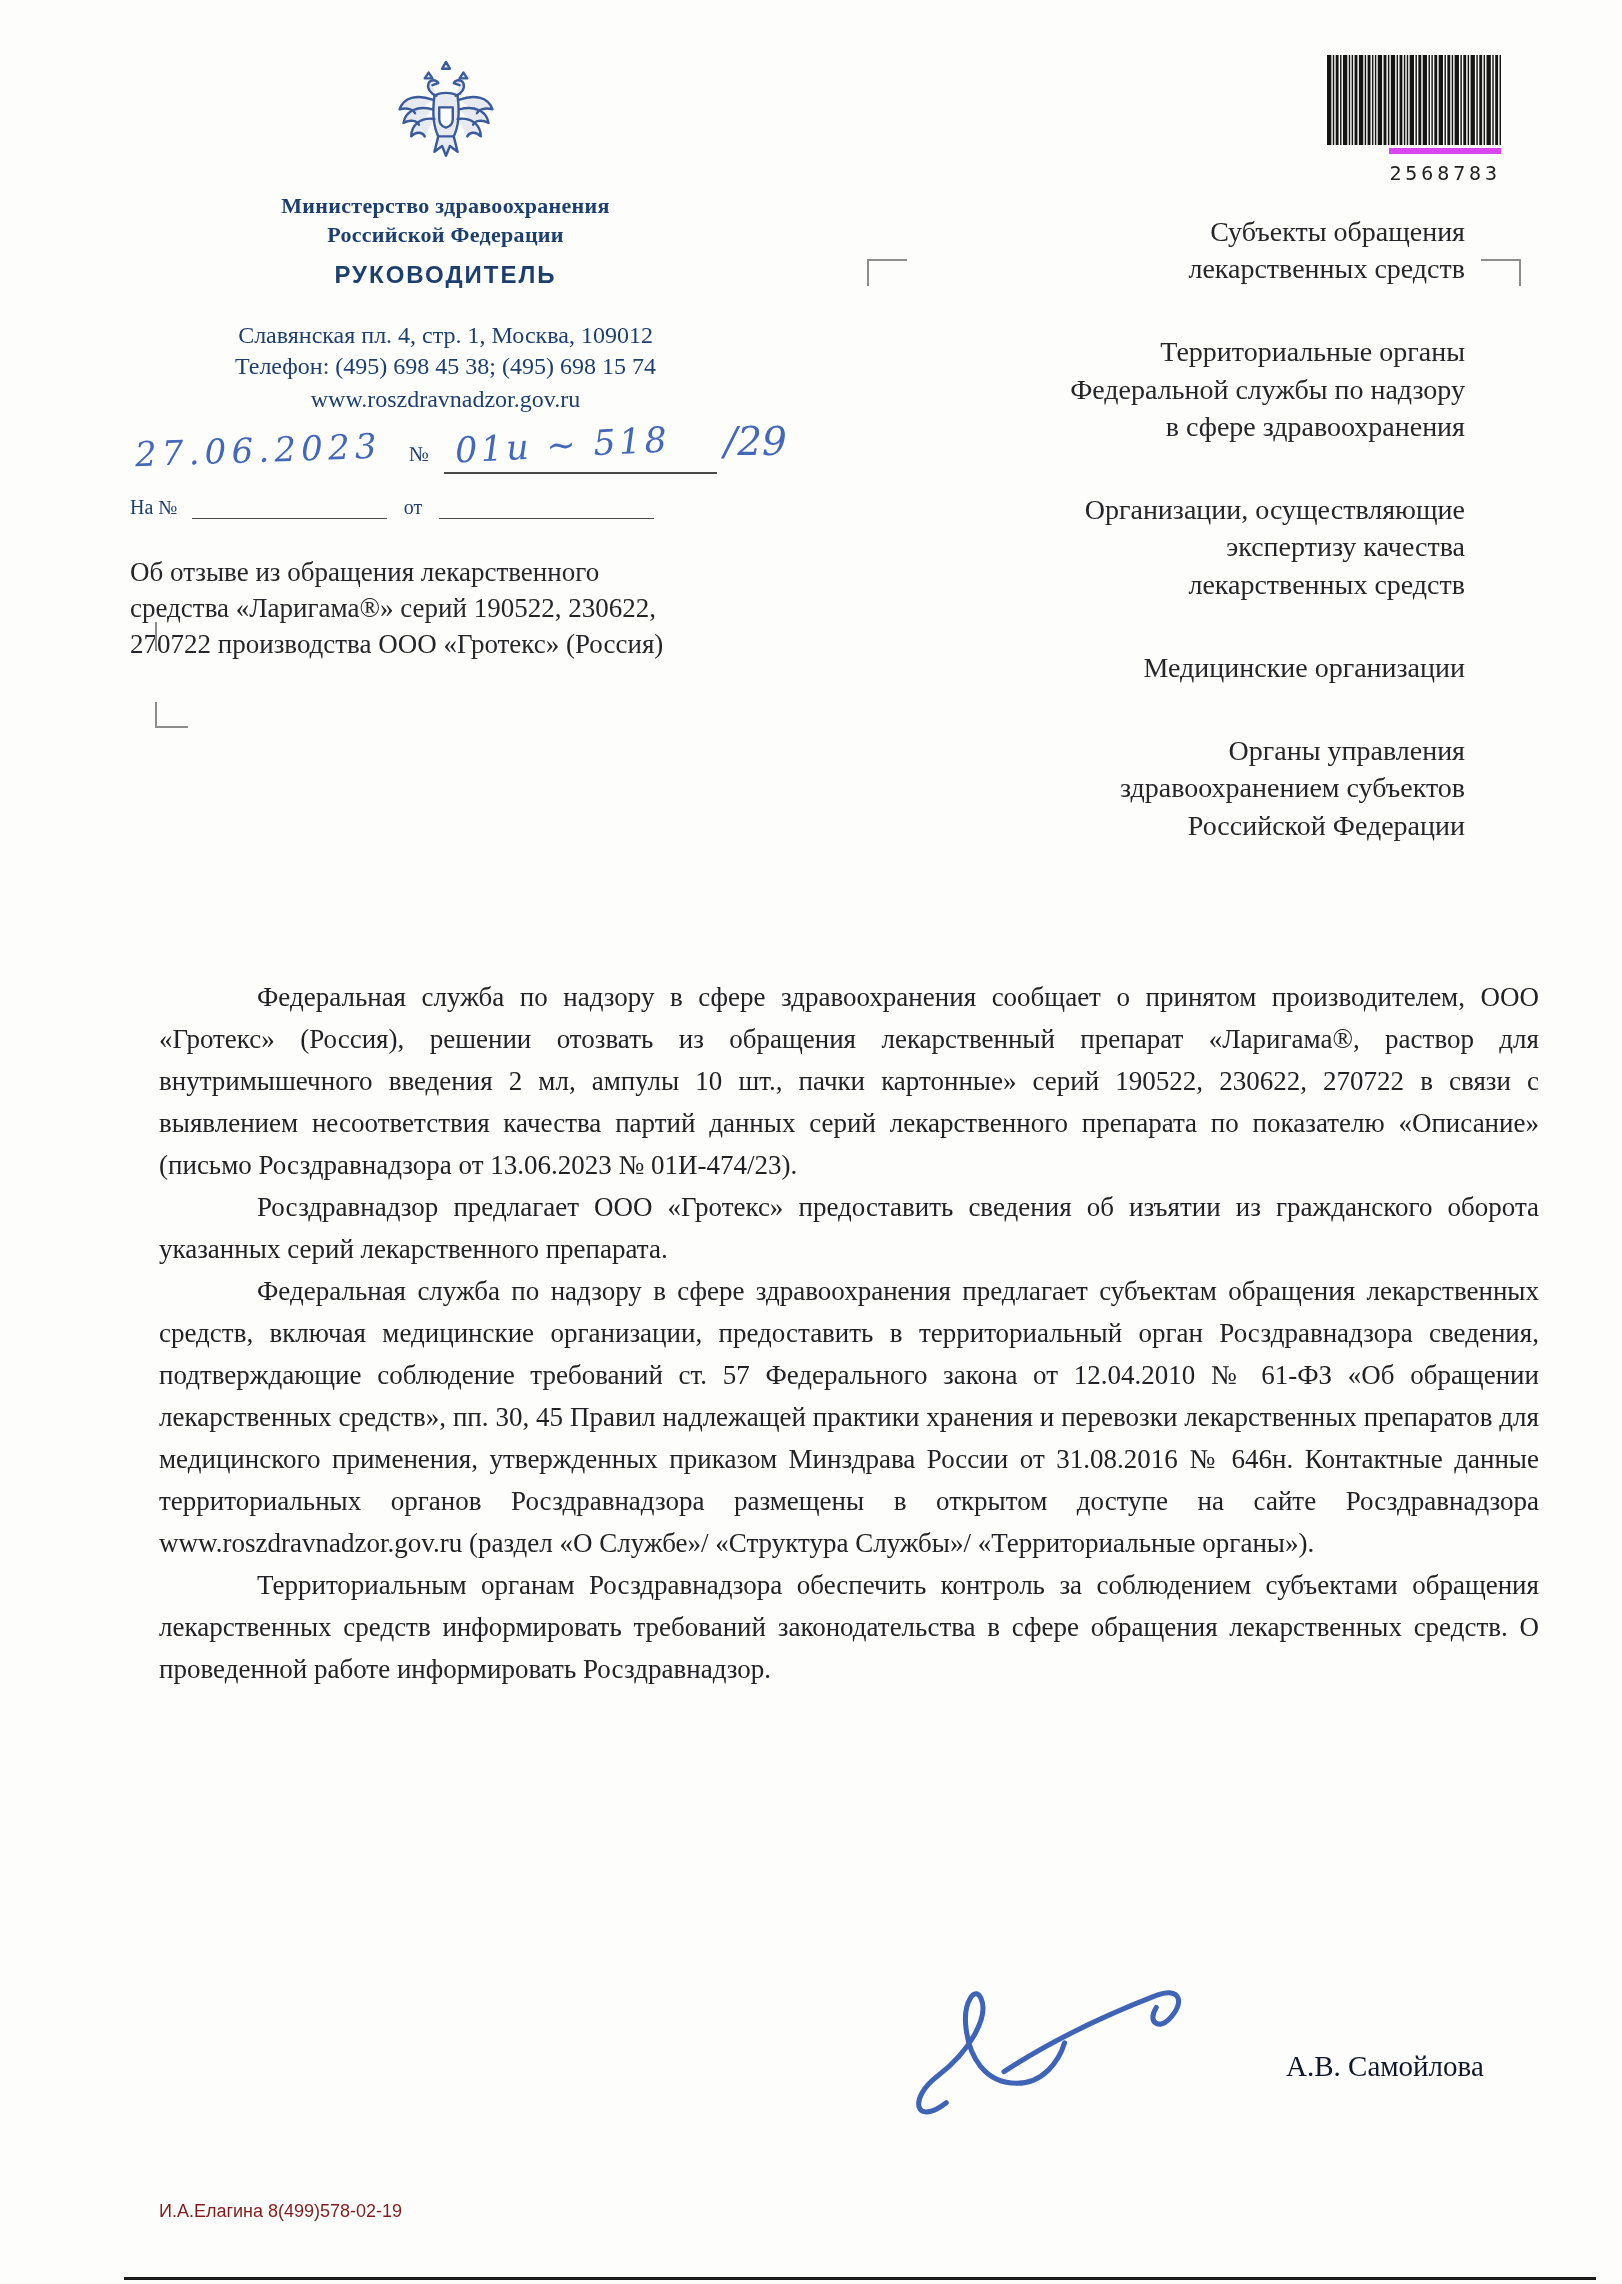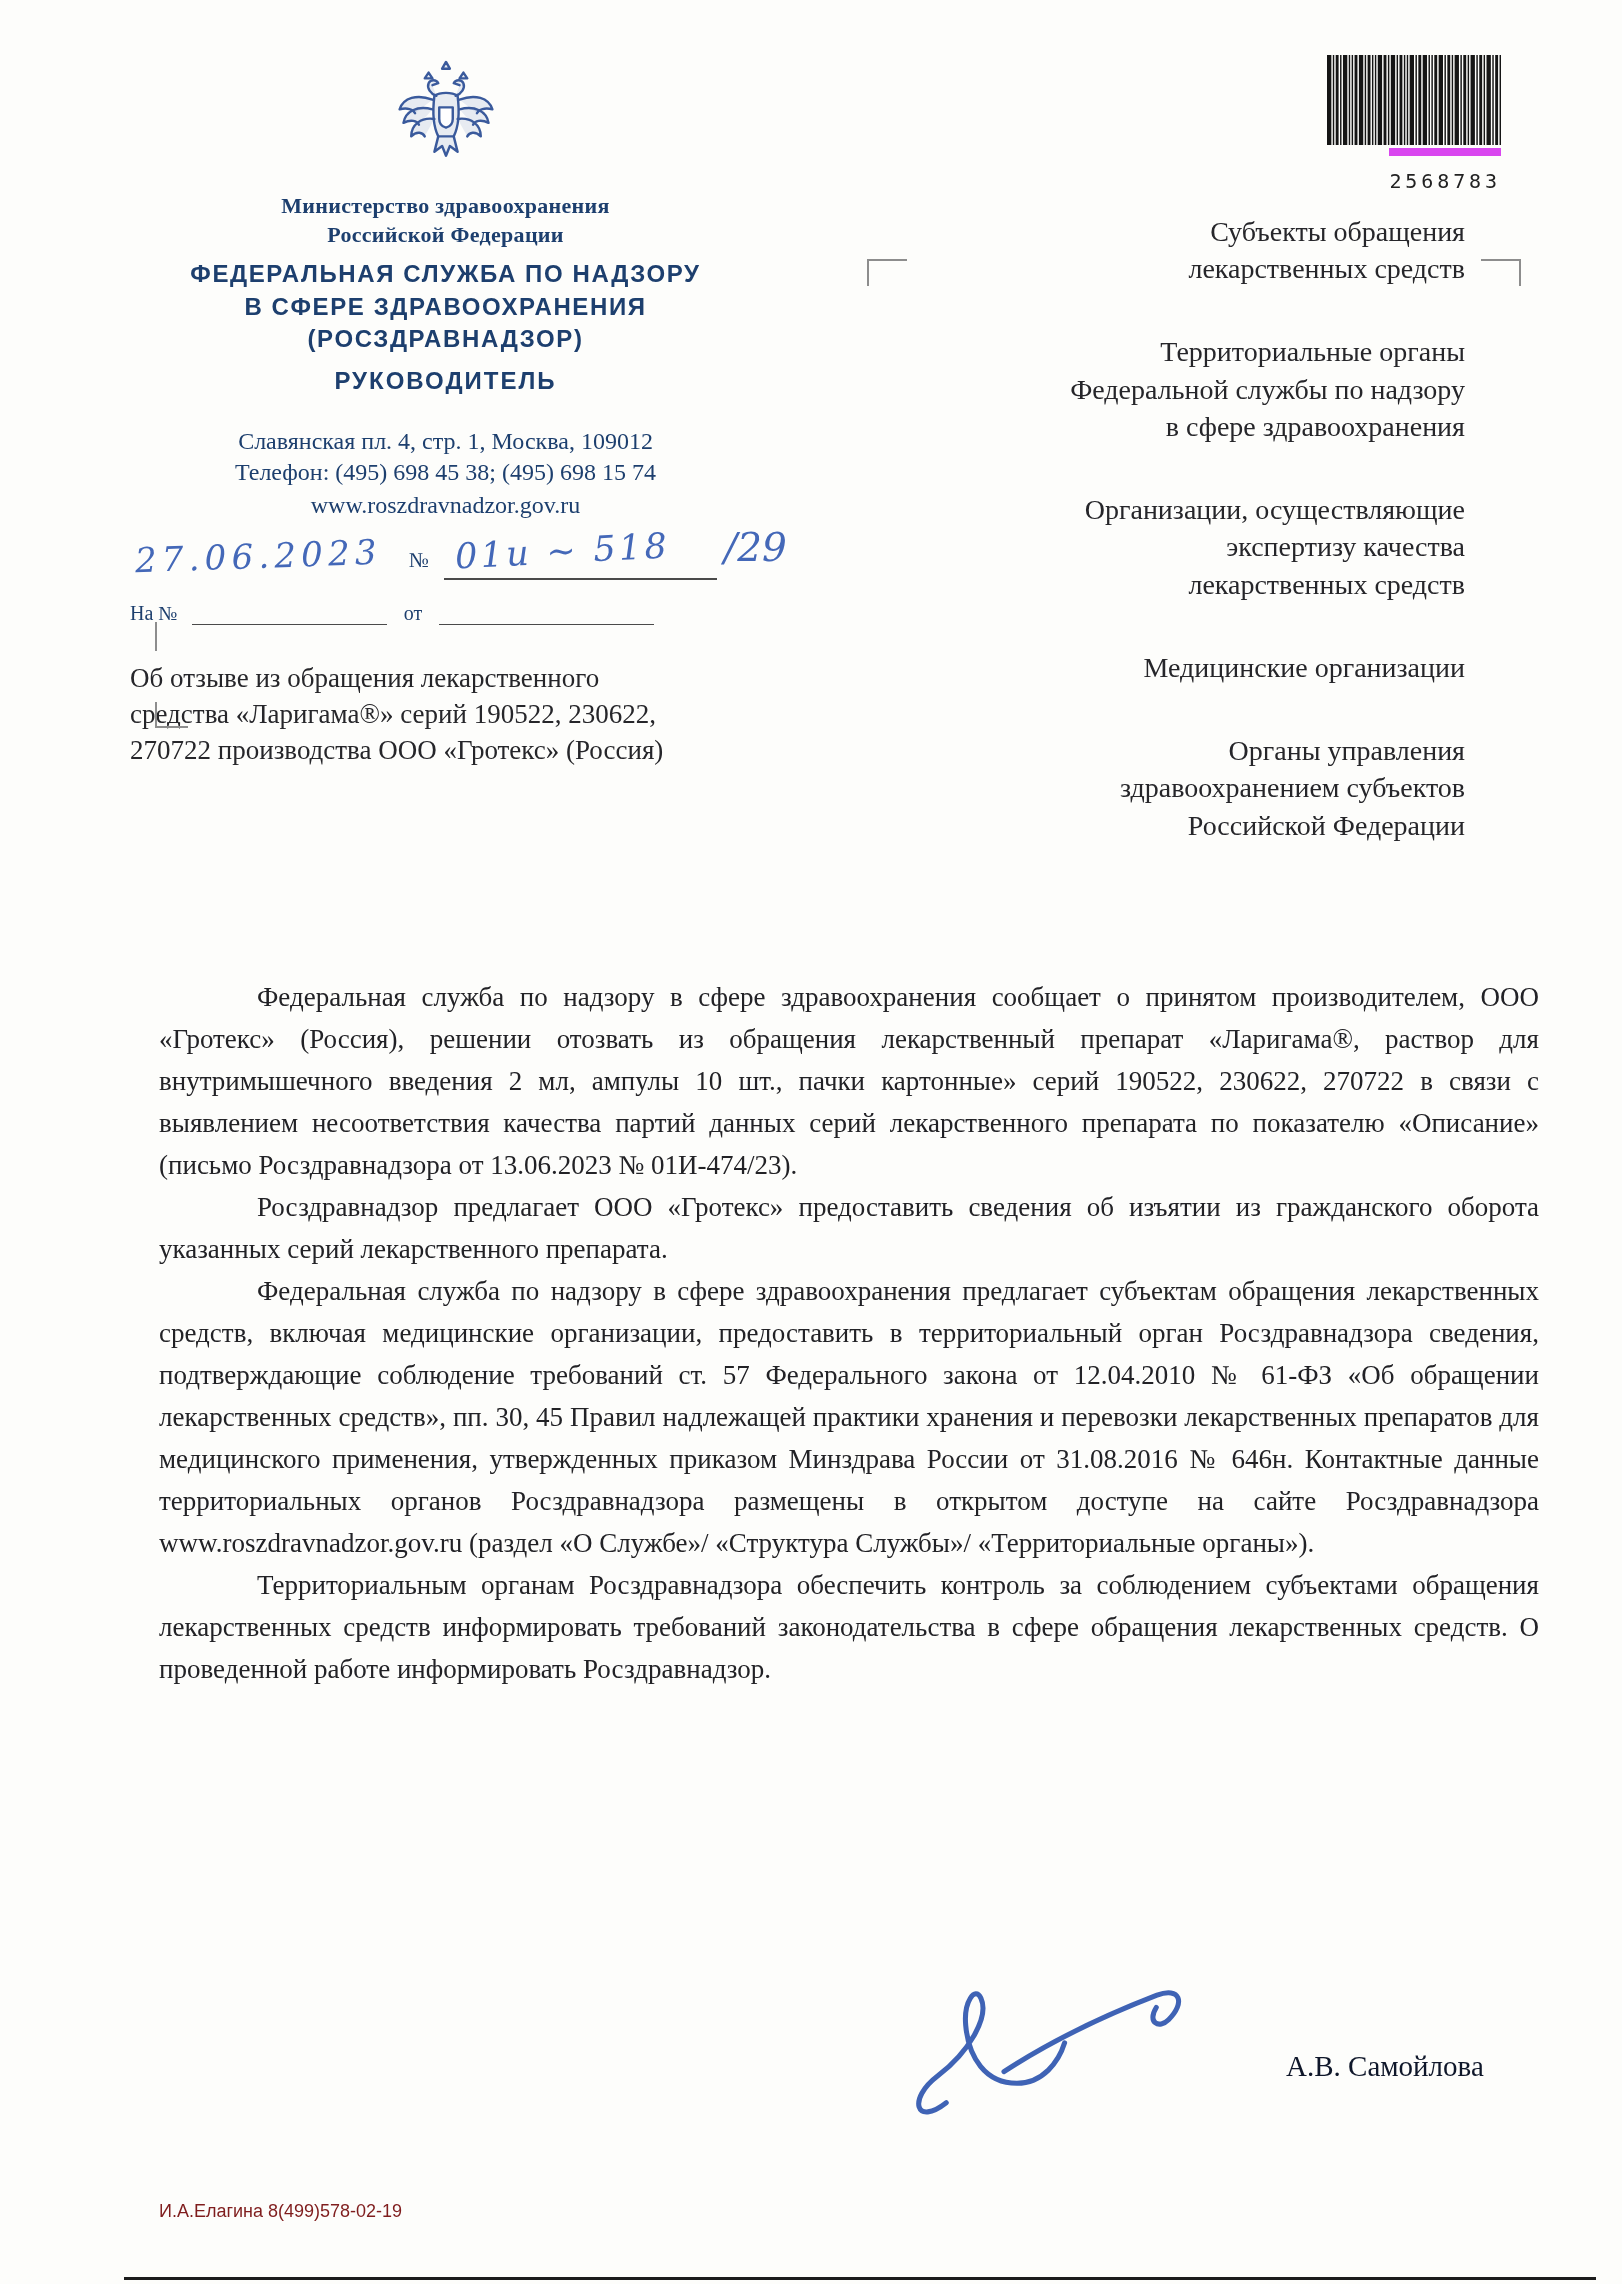--- a/index.html
+++ b/index.html
@@ -35,21 +35,21 @@
   .na-row .b1 { width:195px; margin:0 17px 0 14.3px; }
   .na-row .b2 { width:215px; margin-left:17px; }
 
   .subject { margin-top:36px; text-align:left; width:592px; font-size:27px; line-height:1.33;
              color:#26262a; white-space:pre-line; }
 
   
   .barcode-box { position:absolute; left:1327px; top:55px; width:174px; text-align:right; }
   .barcode-svg { width:174px; height:90px; display:block; }
   .barcode-num { margin-top:2.6px; font-family:"DejaVu Sans Mono", monospace; font-size:20px;
-                 letter-spacing:3.9px; color:#222; border-top:8px solid #d946ef; display:inline-block; padding-top:13px; }
+                 letter-spacing:3.9px; color:#222; border-top:6px solid #d946ef; display:inline-block; padding-top:7px; }
 
   
   .recipients { position:absolute; left:957px; top:213px; width:508px; text-align:center;
                 font-size:28px; line-height:1.33; color:#26262a; }
   .recipient { margin-bottom:46px; white-space:pre-line;text-align:right; }
 
   
   .mark { position:absolute; border-color:#8d8d8d; }
   .mark-rec-left  { left:867px; top:259px; width:40px; height:27px; border-top:2px solid #8d8d8d; border-left:2px solid #8d8d8d; }
   .mark-rec-right { left:1481px; top:259px; width:40px; height:27px; border-top:2px solid #8d8d8d; border-right:2px solid #8d8d8d; }
@@ -94,25 +94,20 @@
         <path d="M52 84 L48 100 L56 94 L60 104 L64 94 L72 100 L68 84"></path>
         <path d="M53 54 h14 v12 q0 7 -7 9 q-7 -2 -7 -9 z" fill="#fff"></path>
       </g>
     </svg>
 
     <div class="ministry">
       <div>Министерство здравоохранения</div>
       <div>Российской Федерации</div>
     </div>
 
-    <div class="service">
-      <div>ФЕДЕРАЛЬНАЯ СЛУЖБА ПО НАДЗОРУ</div>
-      <div>В СФЕРЕ ЗДРАВООХРАНЕНИЯ</div>
-      <div>(РОСЗДРАВНАДЗОР)</div>
-    </div>
 
     <div class="role">РУКОВОДИТЕЛЬ</div>
 
     <div class="addr">
       <div>Славянская пл. 4, стр. 1, Москва, 109012</div>
       <div>Телефон: (495) 698 45 38; (495) 698 15 74</div>
       <div class="site">www.roszdravnadzor.gov.ru</div>
     </div>
 
     <div class="reg-row">

